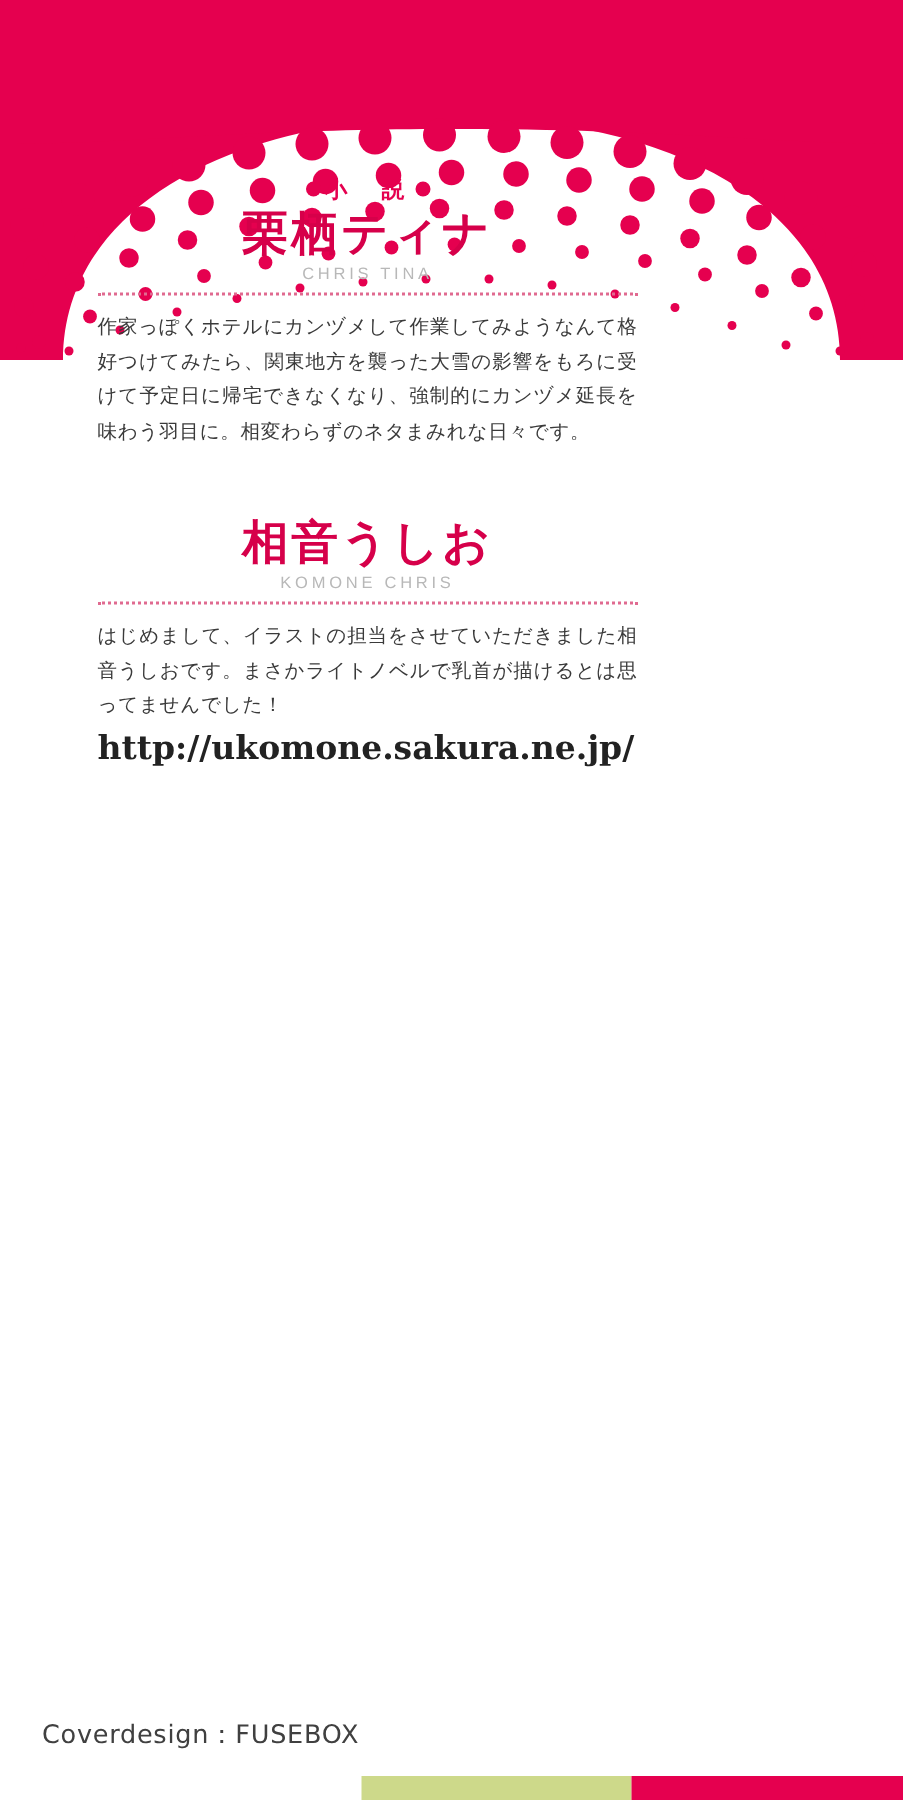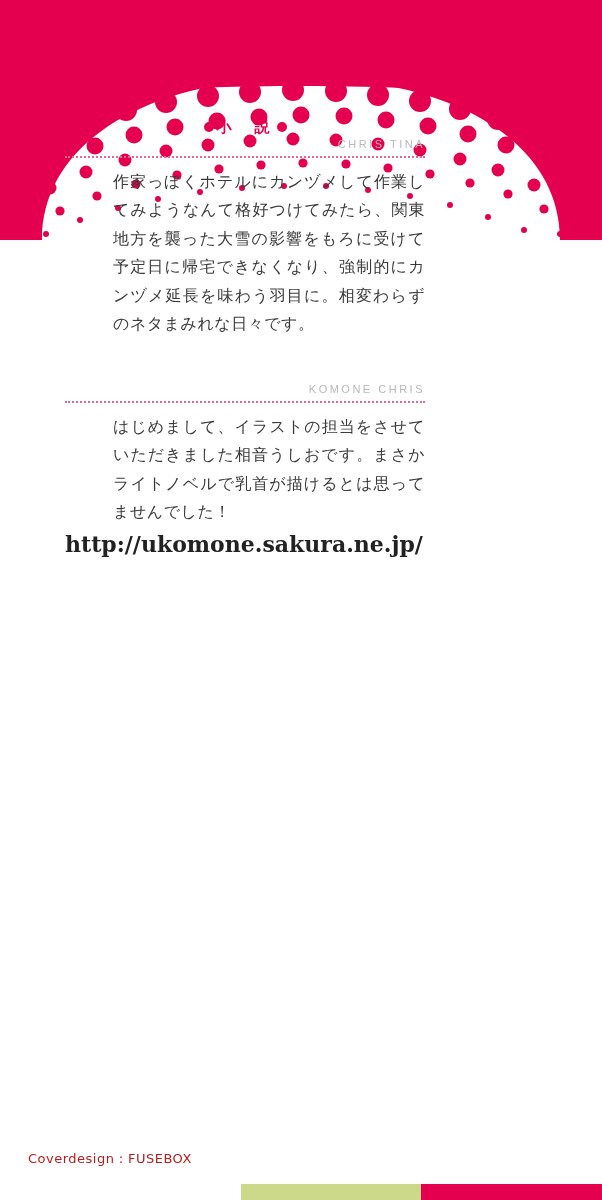--- a/index.html
+++ b/index.html
@@ -72,65 +72,64 @@
     text-align: center;
     font-family: "DejaVu Sans", sans-serif;
     font-size: 31px;
     font-weight: bold;
     color: #d6004a;
     letter-spacing: 2px;
     line-height: 1.2;
     margin: 2px 0 0 0;
   }
   .name-en {
-    text-align: right;
+    text-align: center;
     font-size: 11px;
     color: #b8b8b8;
     letter-spacing: 2.5px;
     margin-top: 2px;
     margin-bottom: 6px;
   }
 
   .divider {
     width: 360px;
     height: 0;
     border-top: 2px dotted #e06a90;
     margin: 4px auto 10px auto;
   }
 
   .body-text {
     font-family: "DejaVu Sans", sans-serif;
-    font-size: 16px;
+    font-size: 13px;
     color: #3a3a3a;
     line-height: 1.78;
     text-align: justify;
     letter-spacing: 0.5px;
-    margin-left: 48px;
   }
 
   .url {
     font-family: "DejaVu Serif", serif;
     font-size: 22px;
     color: #222222;
     margin-top: 4px;
     letter-spacing: 0px;
     font-weight: bold;
   }
 
   .gap {
     height: 42px;
   }
 
   
   .footer-credit {
     position: absolute;
     left: 28px;
     bottom: 32px;
-    font-size: 13px;
-    color: #b91c1c;
+    font-size: 17px;
+    color: #404040;
     letter-spacing: 0.5px;
     font-family: "DejaVu Sans", sans-serif;
   }
 
   .bottom-bar {
     position: absolute;
     left: 0;
     bottom: 0;
     width: 602px;
     height: 16px;
@@ -267,28 +266,30 @@
           <circle cx="560" cy="234" r="3"></circle>
         </g>
       </g>
     </svg>
   </div>
 
   <div class="content">
 
     <div class="section">
       <div class="sec-tag"><span class="dot"></span><span>小　説</span><span class="dot"></span></div>
+      <div class="name-jp">栗栖ティナ</div>
       <div class="name-en">CHRIS TINA</div>
       <div class="divider"></div>
       <div class="body-text">作家っぽくホテルにカンヅメして作業してみようなんて格好つけてみたら、関東地方を襲った大雪の影響をもろに受けて予定日に帰宅できなくなり、強制的にカンヅメ延長を味わう羽目に。相変わらずのネタまみれな日々です。</div>
     </div>
 
     <div class="gap"></div>
 
     <div class="section">
+      <div class="name-jp">相音うしお</div>
       <div class="name-en">KOMONE CHRIS</div>
       <div class="divider"></div>
       <div class="body-text">はじめまして、イラストの担当をさせていただきました相音うしおです。まさかライトノベルで乳首が描けるとは思ってませんでした！</div>
       <div class="url"><span>http://ukomone.sakura.ne.jp/</span></div>
     </div>
 
   </div>
 
   <div class="footer-credit">Coverdesign：FUSEBOX</div>
 

